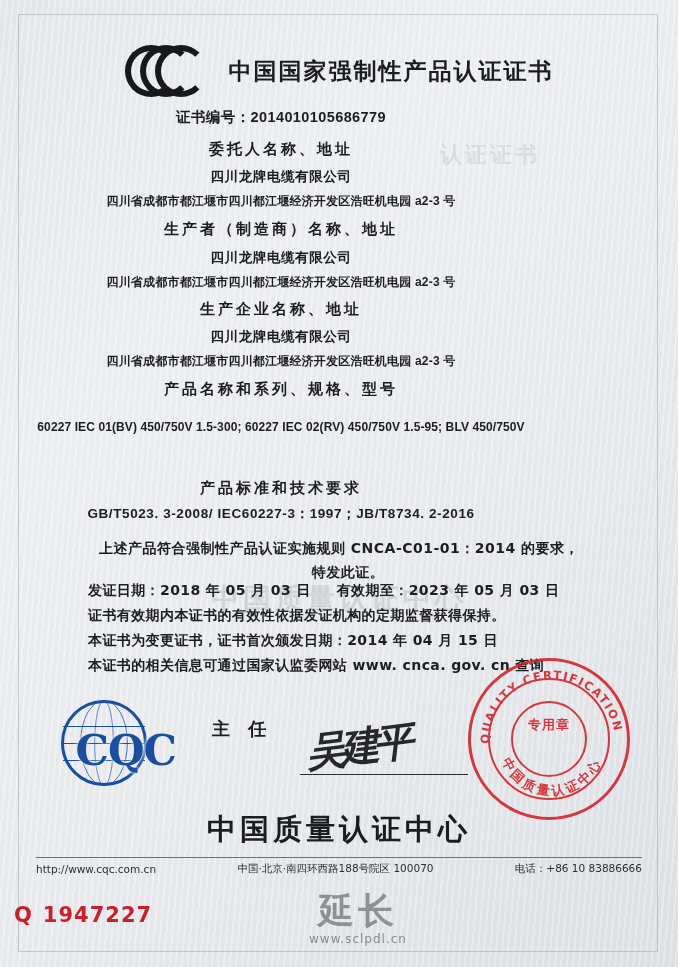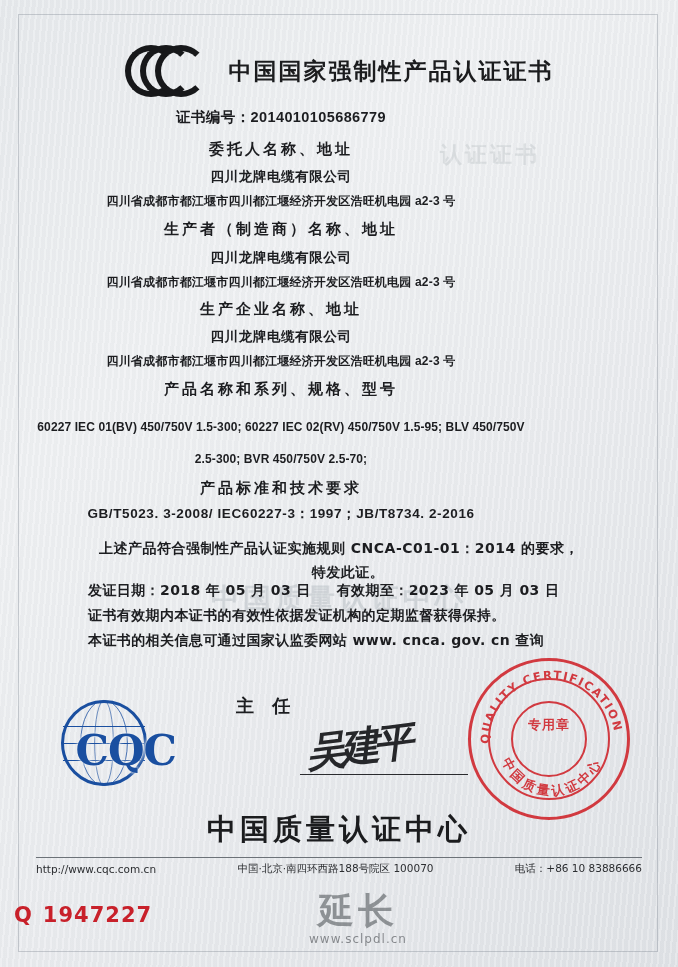--- a/index.html
+++ b/index.html
@@ -202,27 +202,26 @@
     font-family: "DejaVu Serif", "Liberation Serif", serif;
     font-size: 42px;
     font-weight: bold;
     color: #1a4fa0;
     letter-spacing: -1px;
     text-shadow: 0 0 2px #eef0f2, 0 0 5px #eef0f2;
   }
   .director-label {
     position: absolute;
     left: 212px;
-    top: 694px;
+    top: 717px;
     font-family: "DejaVu Sans", "Liberation Sans", sans-serif;
     font-size: 18px;
     font-weight: bold;
     letter-spacing: 6px;
     color: #1c1d20;
-    margin-left: 24px;
   }
   .sig-line {
     position: absolute;
     left: 300px;
     top: 774px;
     width: 168px;
     border-top: 1.6px solid #2a2b2e;
   }
   .signature {
     position: absolute;
@@ -406,35 +405,37 @@
   <div class="row section-label" id="lbl-producer">生产者（制造商）名称、地址</div>
   <div class="row value" id="val-prod-1">四川龙牌电缆有限公司</div>
   <div class="row value-sm" id="val-prod-2">四川省成都市都江堰市四川都江堰经济开发区浩旺机电园 a2-3 号</div>
 
   <div class="row section-label" id="lbl-factory">生产企业名称、地址</div>
   <div class="row value" id="val-fact-1">四川龙牌电缆有限公司</div>
   <div class="row value-sm" id="val-fact-2">四川省成都市都江堰市四川都江堰经济开发区浩旺机电园 a2-3 号</div>
 
   <div class="row section-label" id="lbl-product">产品名称和系列、规格、型号</div>
   <div class="row spec-line" id="val-spec-1">60227 IEC 01(BV) 450/750V 1.5-300; 60227 IEC 02(RV) 450/750V 1.5-95; BLV 450/750V</div>
-  <div class="row spec-line" id="val-spec-2">2.5-300; BVR 450/750V 2.5-70;</div>
 
   <div class="row section-label" id="lbl-standard">产品标准和技术要求</div>
   <div class="row value" id="val-standard">GB/T5023. 3-2008/ IEC60227-3：1997；JB/T8734. 2-2016</div>
 
   <div class="statement">
     <span class="ln1">上述产品符合强制性产品认证实施规则 CNCA-C01-01：2014 的要求，</span>
     <span class="ln2">特发此证。</span>
   </div>
 
   <div class="dates">
     <div class="d-line">
       <span>发证日期：</span><span>2018 年 05 月 03 日</span><span class="gap"></span><span>有效期至：</span><span>2023 年 05 月 03 日</span>
     </div>
     <div class="d-line">证书有效期内本证书的有效性依据发证机构的定期监督获得保持。</div>
+    <div class="d-line">
+      <span>本证书为变更证书，</span><span>证书首次颁发日期：</span><span>2014 年 04 月 15 日</span>
+    </div>
     <div class="d-line small-url">本证书的相关信息可通过国家认监委网站 www. cnca. gov. cn 查询</div>
   </div>
 
   <div class="cqc-globe">
     <div class="ring"></div>
     <div class="mer mer1"></div>
     <div class="mer mer2"></div>
     <div class="lat lat1"></div>
     <div class="lat lat2"></div>
     <div class="lat lat3"></div>

